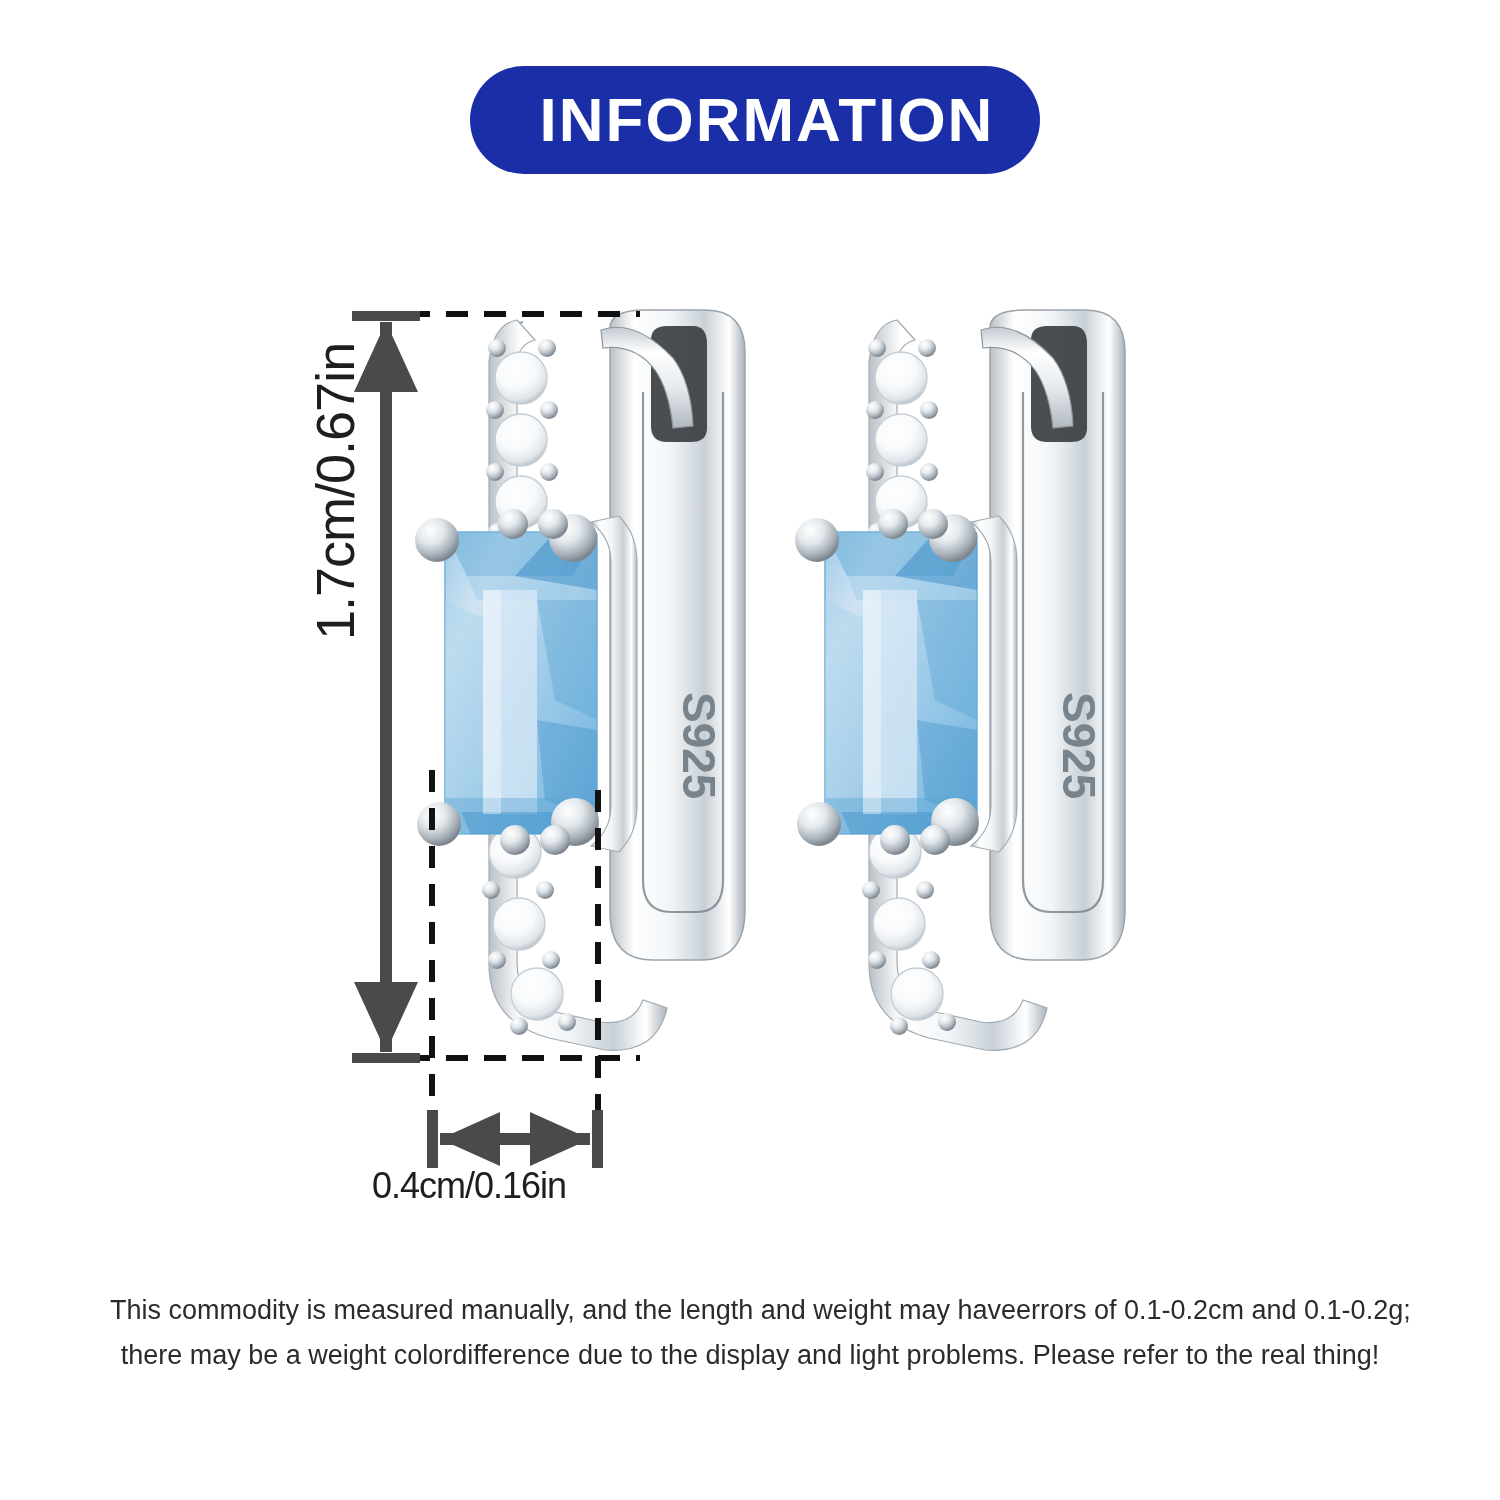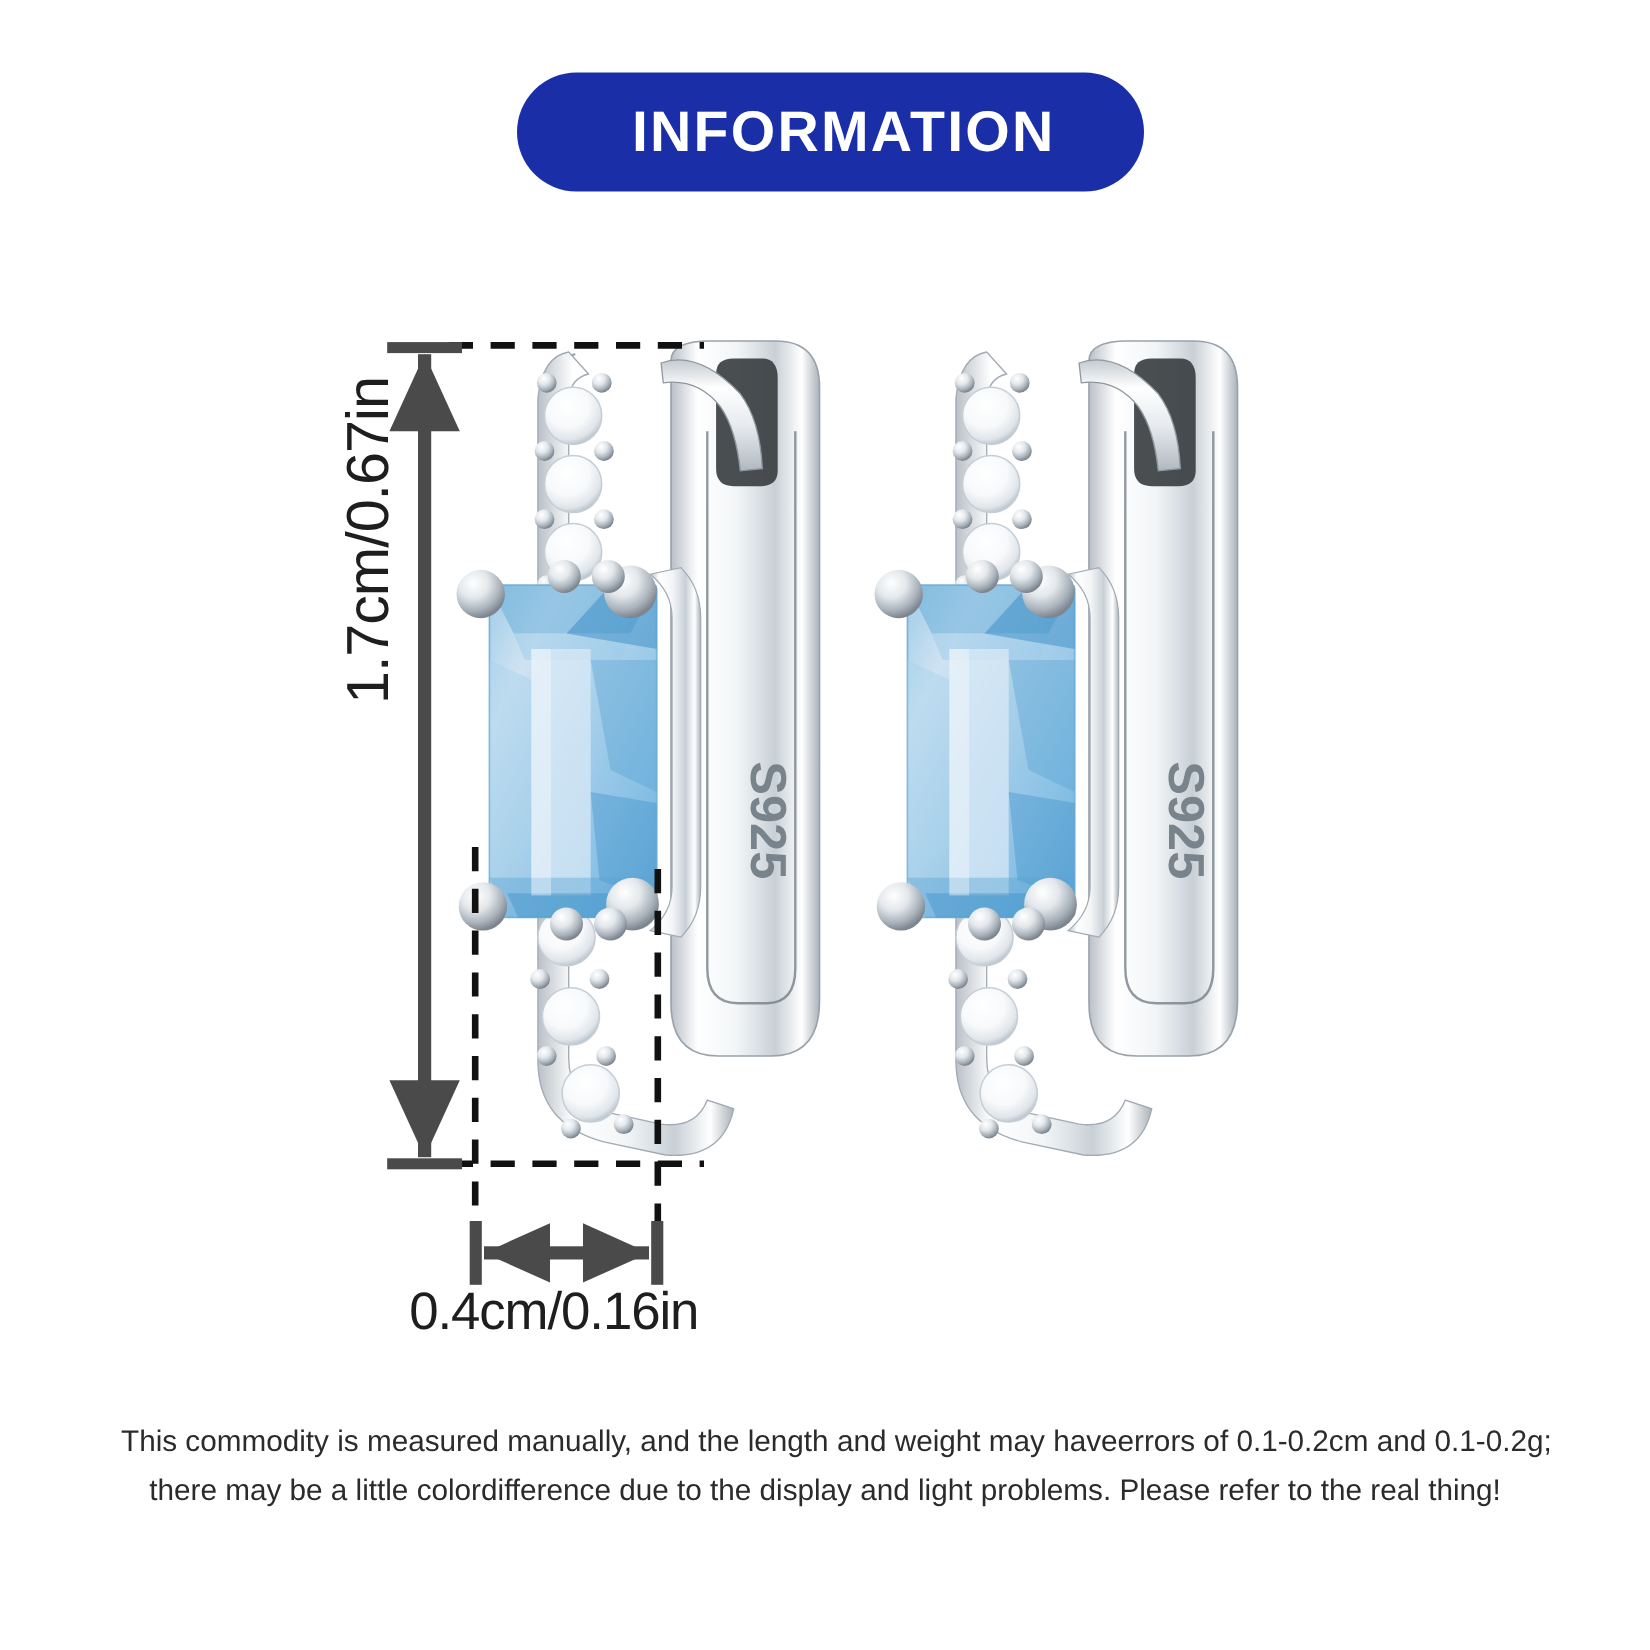--- a/index.html
+++ b/index.html
@@ -27,21 +27,21 @@
     width: 570px;
     height: 108px;
     background: #1a2ea8;
     border-radius: 54px;
     display: flex;
     align-items: center;
     justify-content: center;
   }
   .badge-text {
     color: #ffffff;
-    font-size: 52px;
+    font-size: 62px;
     font-weight: bold;
     letter-spacing: 2px;
     font-family: "Liberation Sans", sans-serif;
     line-height: 1;
     margin-left: 24px;
   }
 
   
   .meas-svg {
     position: absolute;
@@ -62,21 +62,21 @@
     font-size: 54px;
     color: #1e1e1e;
     font-family: "Liberation Sans", sans-serif;
     white-space: nowrap;
     letter-spacing: -1px;
   }
   .h-label {
     position: absolute;
     left: 372px;
     top: 1165px;
-    font-size: 48px;
+    font-size: 36px;
     color: #1e1e1e;
     font-family: "Liberation Sans", sans-serif;
     white-space: nowrap;
     letter-spacing: -1px;
   }
 
   
   .earring {
     position: absolute;
     width: 400px;
@@ -344,16 +344,16 @@
     <polygon points="440,1139 500,1112 500,1166" fill="#4a4a4a"></polygon>
     <polygon points="590,1139 530,1112 530,1166" fill="#4a4a4a"></polygon>
   </svg>
 
   <div class="v-label">1.7cm/0.67in</div>
 
   <div class="h-label">0.4cm/0.16in</div>
 
   <div class="disclaimer">
     <div>This commodity is measured manually, and the length and weight may haveerrors of 0.1-0.2cm and 0.1-0.2g;</div>
-    <div>there may be a little colordifference due to the display and light problems. Please refer to the real thing!</div>
+    <div>there may be a weight colordifference due to the display and light problems. Please refer to the real thing!</div>
   </div>
 
 </div>
 
 </body></html>

